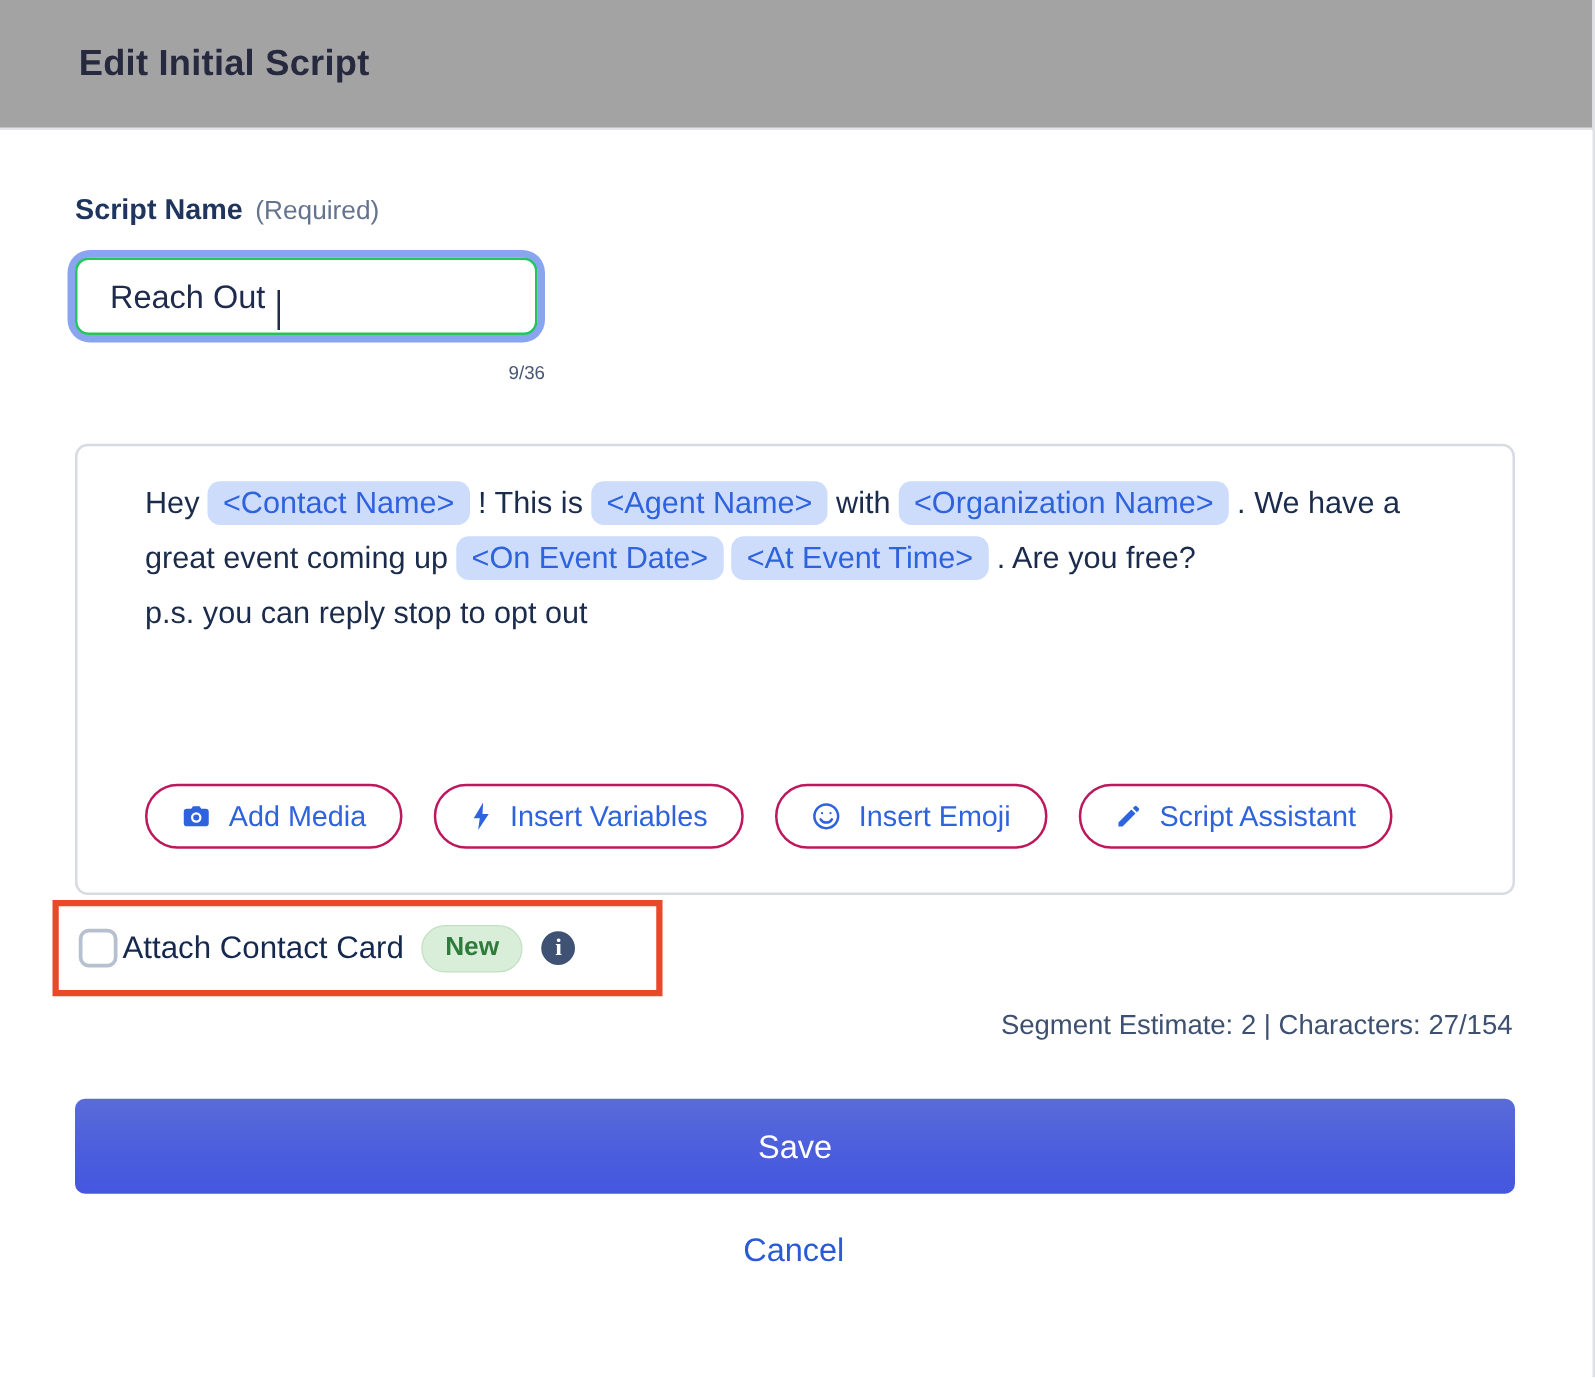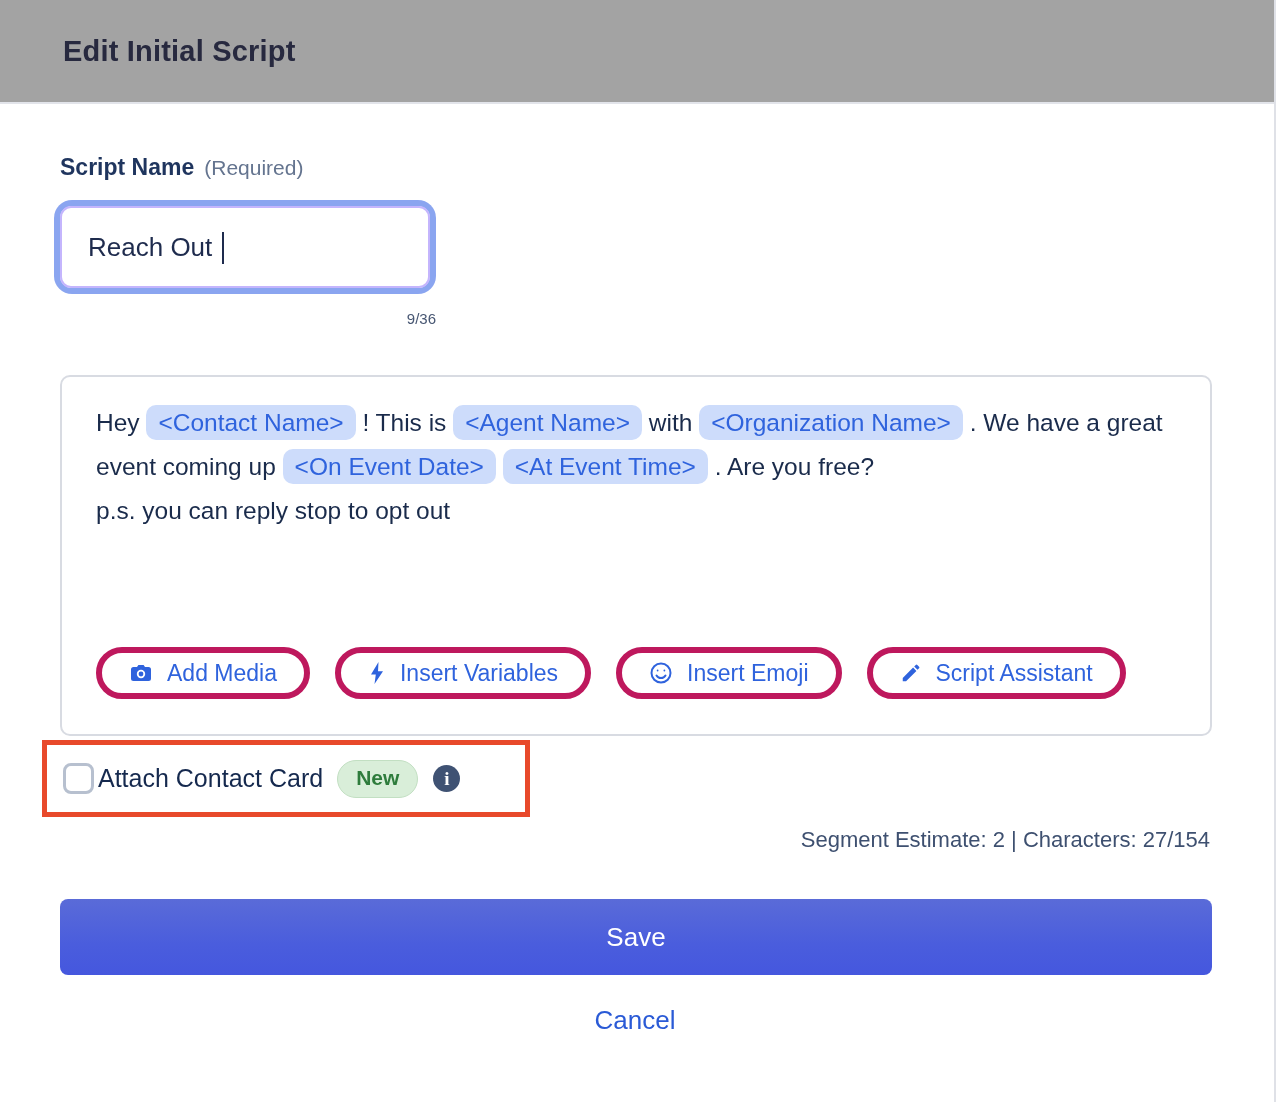--- a/index.html
+++ b/index.html
@@ -18,42 +18,42 @@
 
   
   .label-row { margin-top:50px; display:flex; align-items:baseline; gap:10px; }
   .label-row .lbl { font-size:23px; font-weight:700; color:#1f355e; }
   .label-row .req { font-size:21px; color:#64748f; }
   .name-input-wrap {
     margin-top:25px; width:370px; position:relative;
     border-radius:12px; box-shadow:0 0 0 6px #8aa5f0;
   }
   .name-input {
-    width:100%; height:82px; border:2px solid #c4b5fd; border-radius:11px;
+    width:100%; height:62px; border:2px solid #22c55e; border-radius:11px;
     background:#fff; font-family:"Liberation Sans",sans-serif;
     font-size:26px; color:#1e2b4d; padding:0 26px; outline:none;
   }
   .caret { position:absolute; left:162px; top:26px; width:2px; height:32px; background:#1e2b4d; }
   .char-count { width:376px; margin-top:22px; text-align:right; font-size:15px; color:#475672; }
 
   
   .editor {
     margin-top:48px; width:1152px; height:361px;
     border:2px solid #d8dbe2; border-radius:10px; background:#fff;
-    padding:24px 34px 35px 34px; display:flex; flex-direction:column;
+    padding:24px 34px 35px 54px; display:flex; flex-direction:column;
   }
   .msg { font-size:24.5px; line-height:44px; color:#1a2b4b; }
   .msg .pill {
     background:#cddcfb; color:#2f63dd; border-radius:10px;
     padding:4px 12px; white-space:nowrap;
   }
   .toolbar { margin-top:auto; display:flex; gap:25px; }
   .tb-btn {
     display:inline-flex; align-items:center; gap:14px; height:52px;
-    border:6px solid #be185d; border-radius:26px; background:#fff;
+    border:2px solid #be185d; border-radius:26px; background:#fff;
     color:#2f63dd; font-family:"Liberation Sans",sans-serif;
     font-size:23px; padding:0 27px; cursor:pointer;
   }
   .tb-btn svg { display:block; }
 
   
   .attach-box {
     margin-top:4px; margin-left:-18px; width:488px; height:77px;
     border:5px solid #e8492b; display:flex; align-items:center;
     padding-left:16px; background:#fff;

